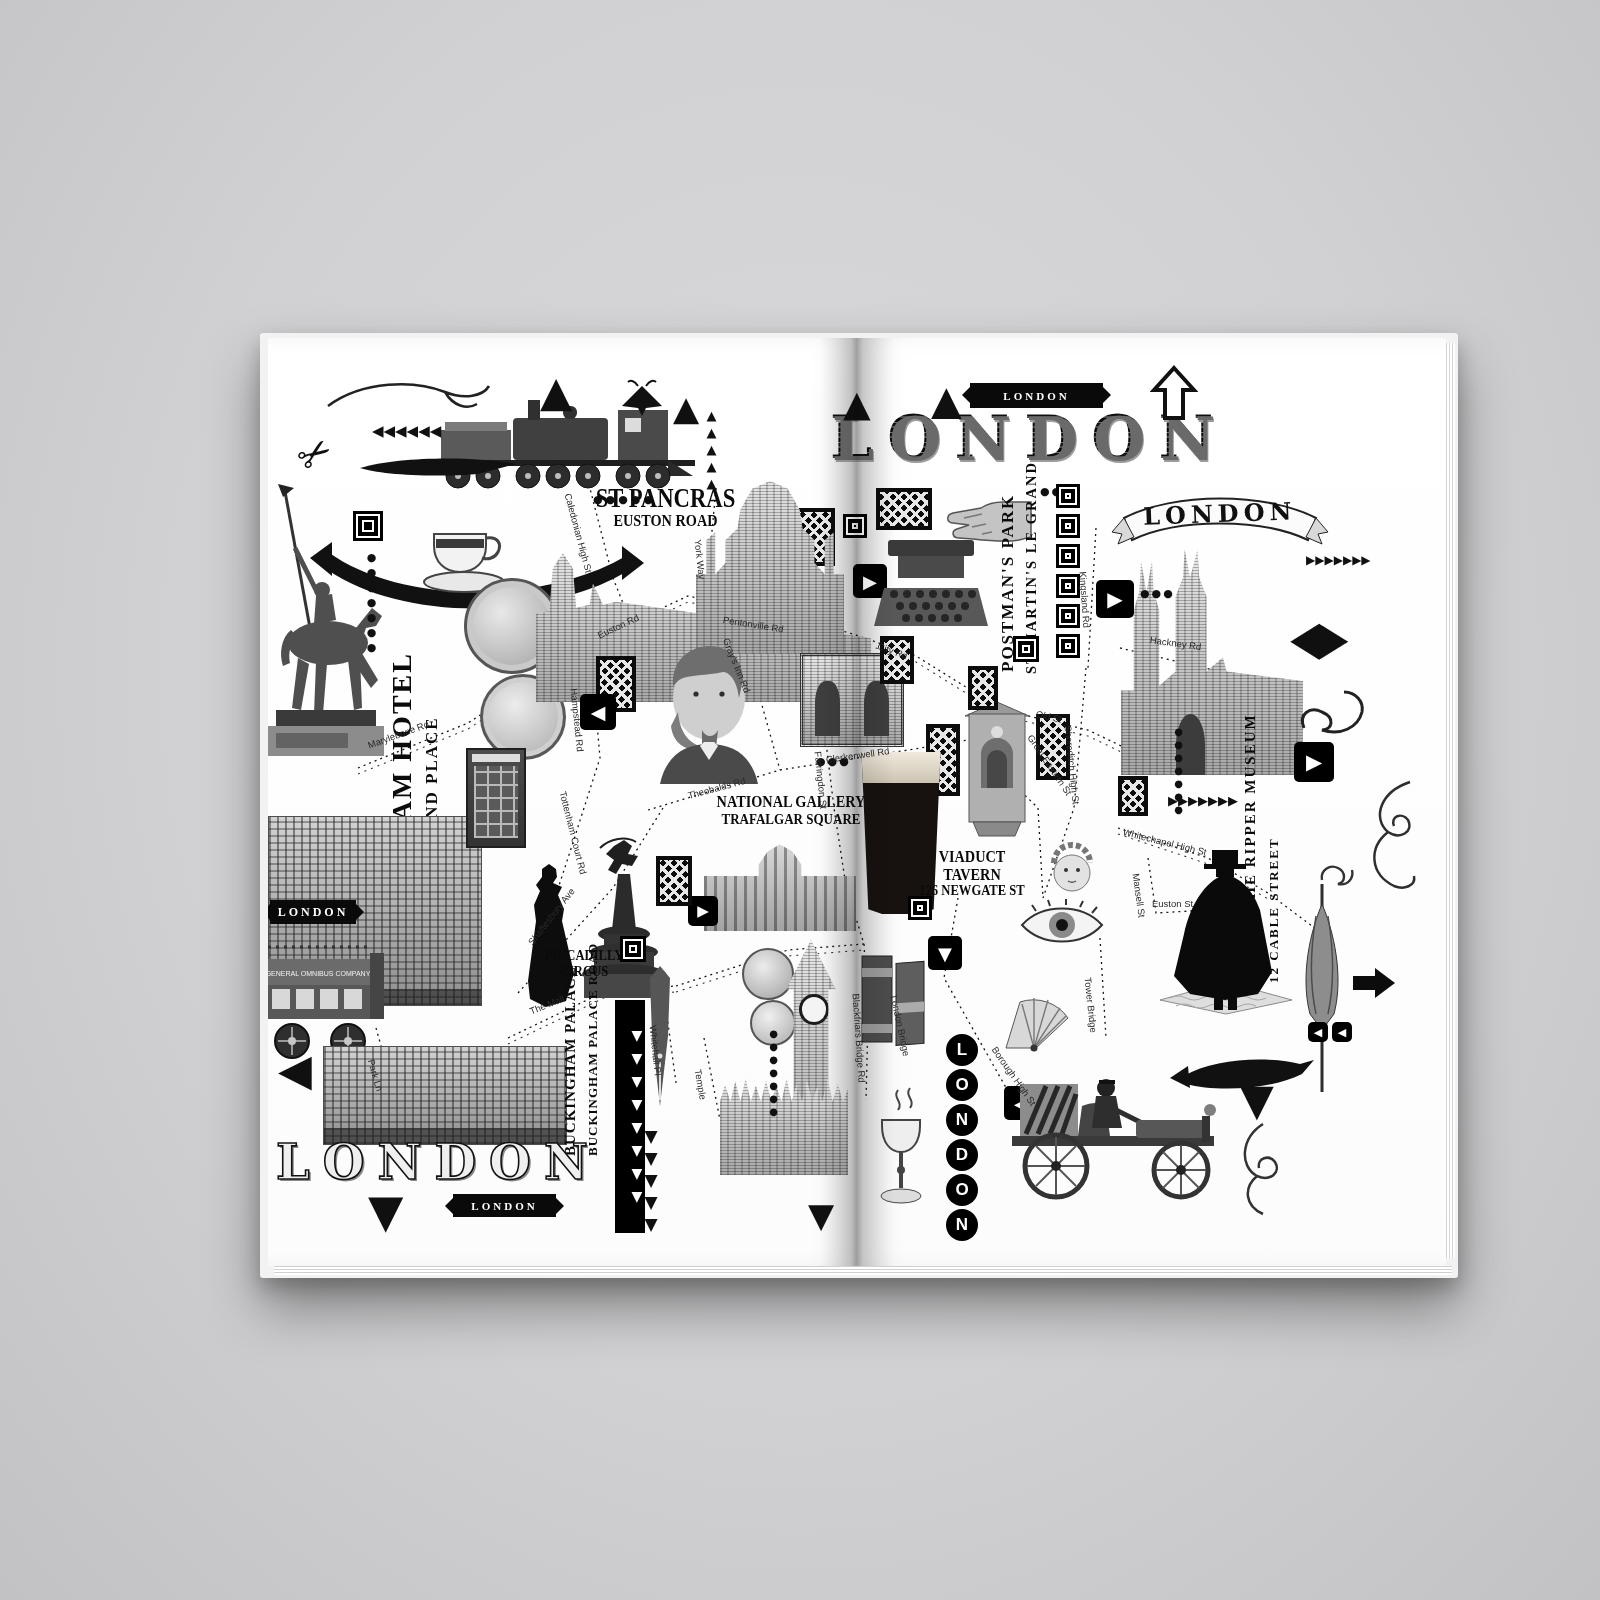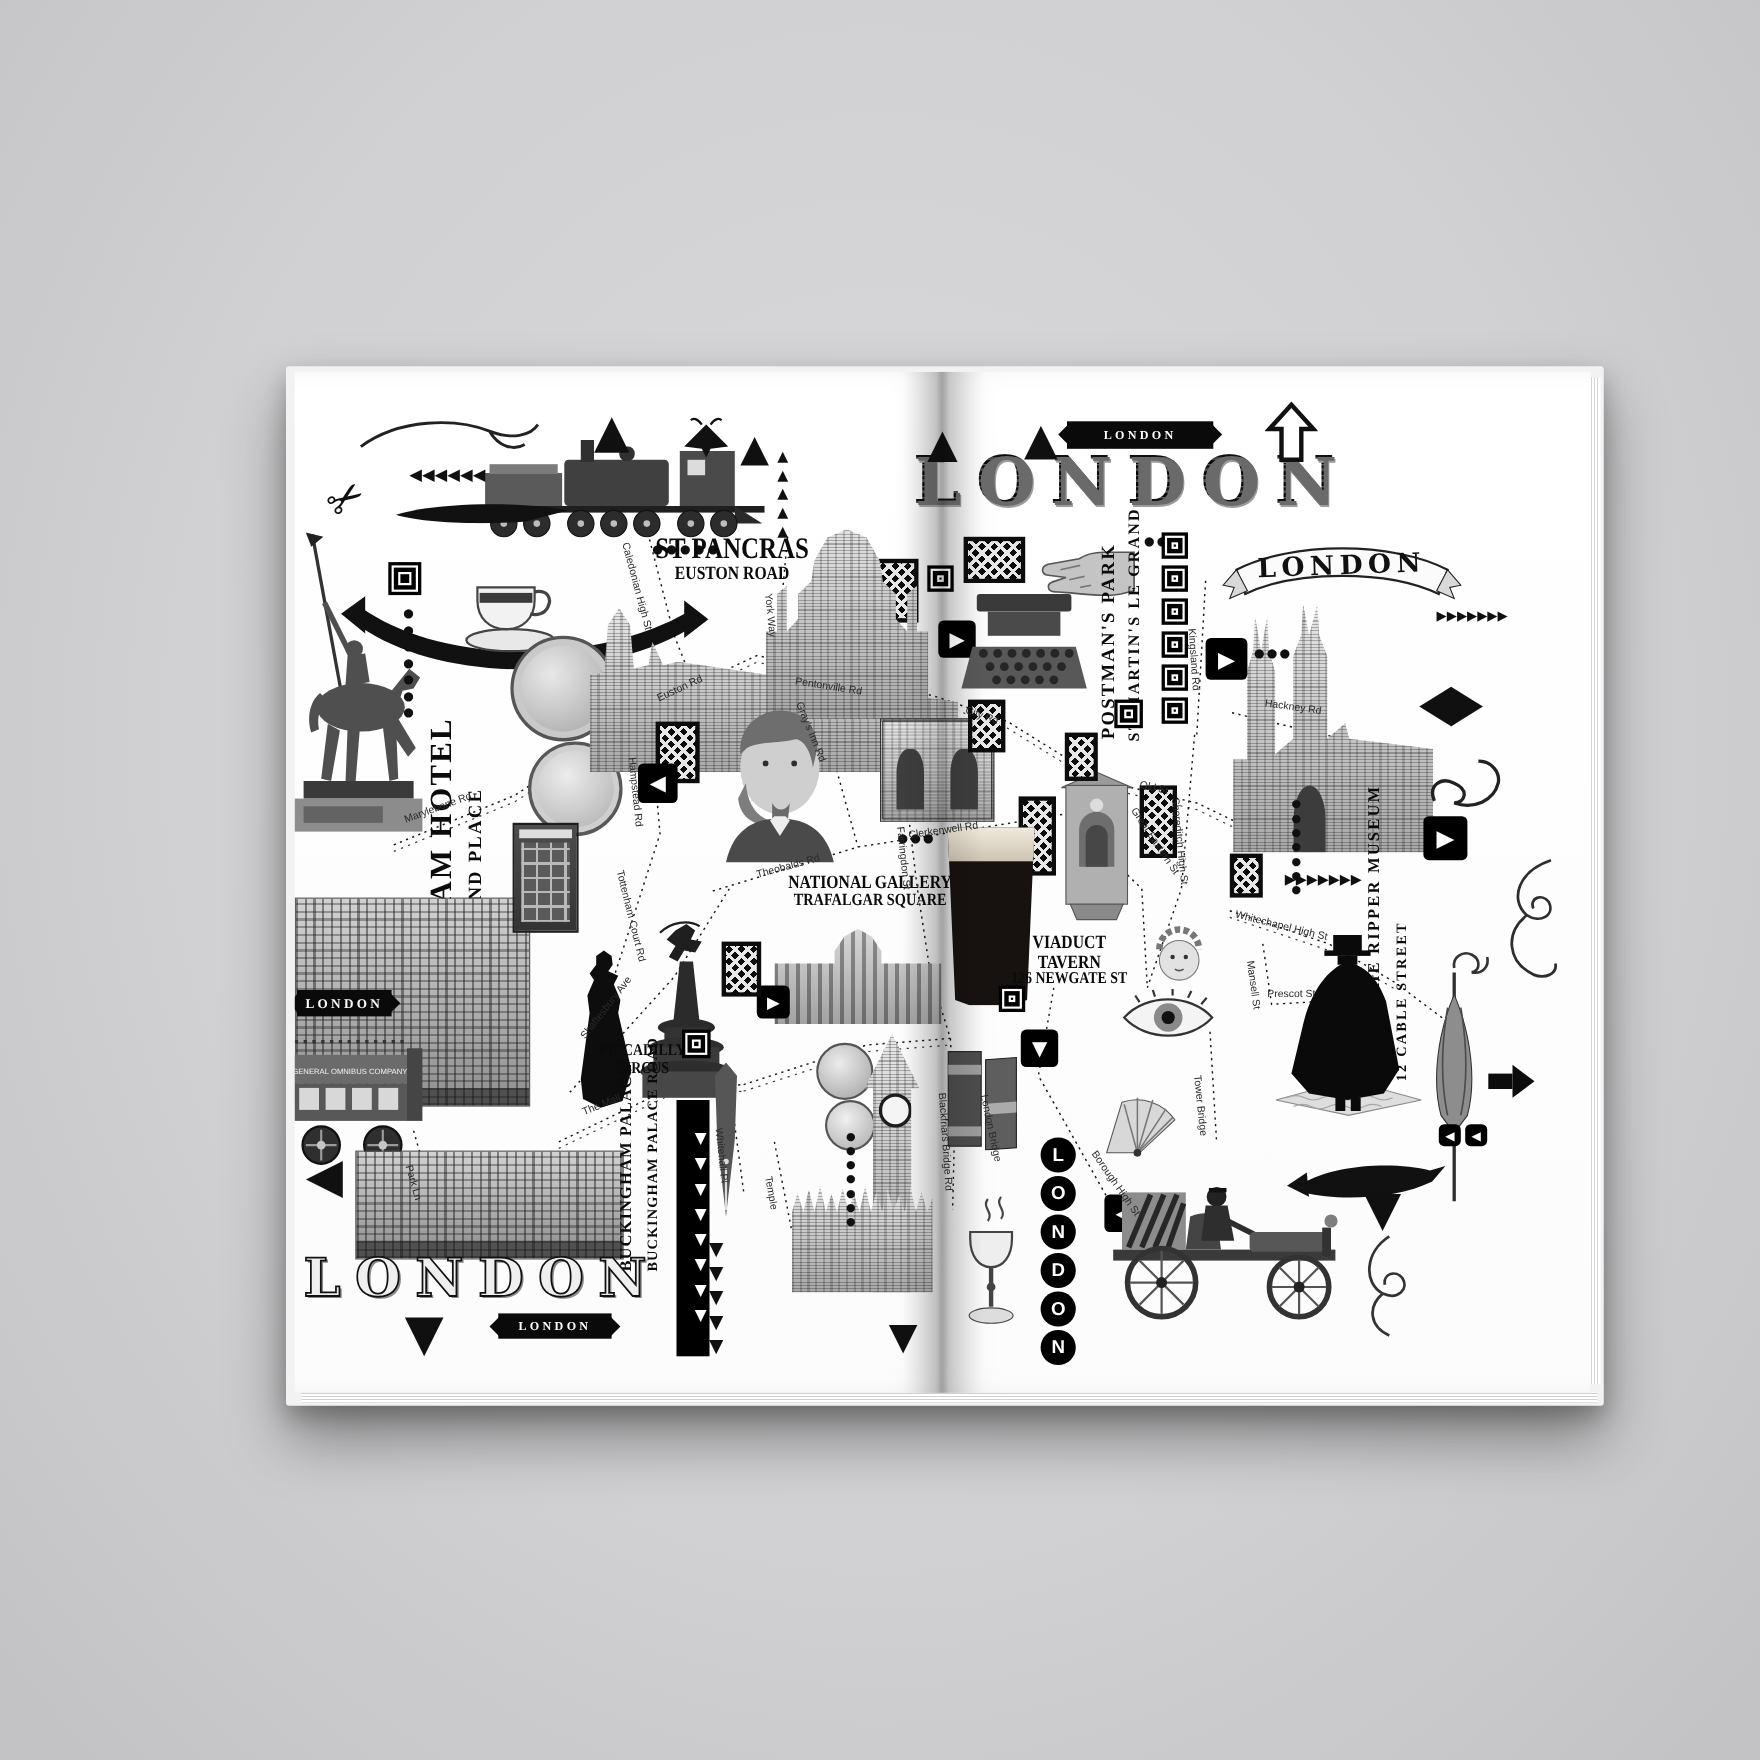--- a/index.html
+++ b/index.html
@@ -604,21 +604,21 @@
 
    <div class="st" style="left:610px;top:302px;transform:rotate(20deg)">City Rd</div>
    <div class="st" style="left:768px;top:370px;transform:rotate(13deg)">Old St</div>
    <div class="st" style="left:558px;top:416px;transform:rotate(-8deg)">Clerkenwell Rd</div>
    <div class="st" style="left:762px;top:392px;transform:rotate(56deg)">Great Eastern St</div>
    <div class="st" style="left:800px;top:382px;transform:rotate(84deg)">Shoreditch High St</div>
    <div class="st" style="left:815px;top:228px;transform:rotate(86deg)">Kingsland Rd</div>
    <div class="st" style="left:882px;top:296px;transform:rotate(8deg)">Hackney Rd</div>
    <div class="st" style="left:855px;top:488px;transform:rotate(14deg)">Whitechapel High St</div>
    <div class="st" style="left:868px;top:530px;transform:rotate(82deg)">Mansell St</div>
-   <div class="st" style="left:884px;top:560px">Prescot St</div>
+   <div class="st" style="left:884px;top:560px">Euston St</div>
    <div class="st" style="left:588px;top:650px;transform:rotate(86deg)">Blackfriars Bridge Rd</div>
    <div class="st" style="left:626px;top:652px;transform:rotate(78deg)">London Bridge</div>
    <div class="st" style="left:726px;top:704px;transform:rotate(55deg)">Borough High St</div>
    <div class="st" style="left:820px;top:634px;transform:rotate(84deg)">Tower Bridge</div>
 
   </div>
   <div class="gutter"></div>
  </div>
 </div>
 

